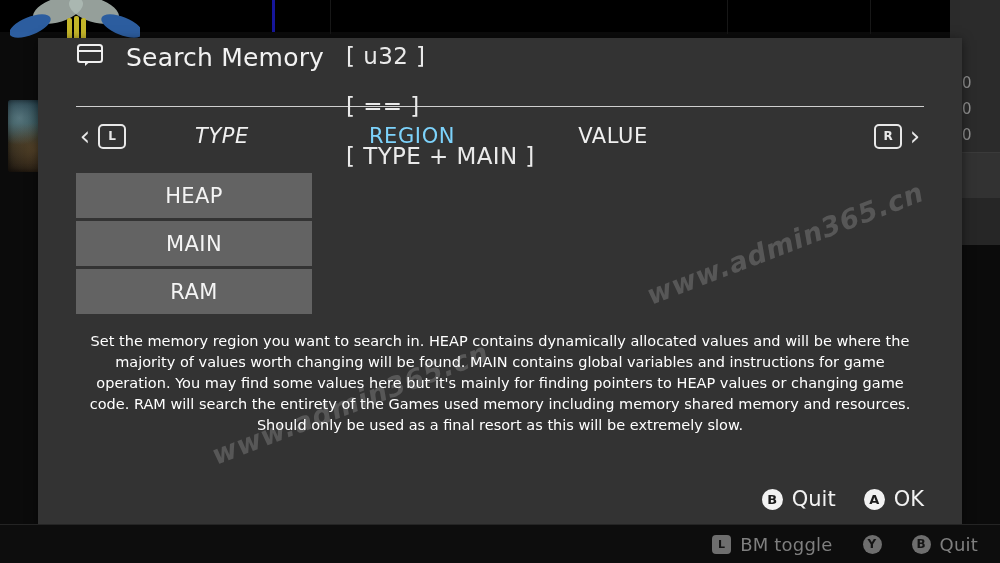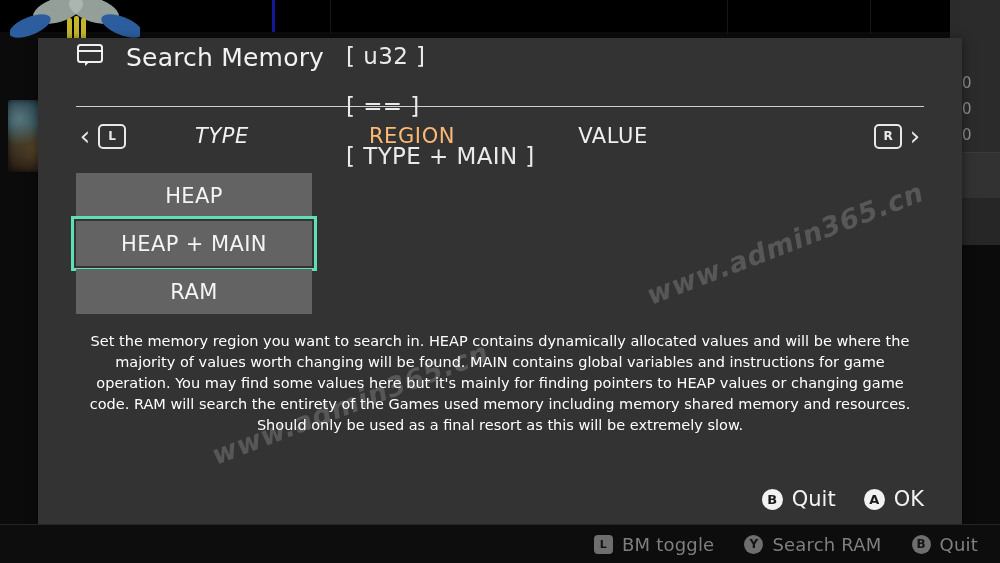--- a/index.html
+++ b/index.html
@@ -223,21 +223,21 @@
     line-height: 1;
     margin: 0 4px;
   }
   .nav-spacer { flex: 1; }
   .nav-tab {
     font-size: 21px;
     letter-spacing: .6px;
     color: #f0f0f0;
     text-align: center;
   }
-  .nav-tab.active { color: #fdba74; }
+  .nav-tab.active { color: #7dd3fc; }
   .nav-tab-type  { width: 140px; margin-left: 22px; font-style: italic; }
   .nav-tab-mode  { width: 150px; margin-left: 40px; }
   .nav-tab-region{ width: 160px; margin-left: 40px; }
   .nav-tab-value { width: 150px; margin-left: 46px; }
 
   
   .options {
     margin-top: 8px;
     display: flex;
     flex-direction: column;
@@ -379,21 +379,21 @@
       <div class="nav-tab nav-tab-type">TYPE</div>
       <div class="nav-tab nav-tab-region active">REGION</div>
       <div class="nav-tab nav-tab-value">VALUE</div>
       <div class="nav-spacer"></div>
       <div class="shoulder">R</div>
       <div class="nav-arrow">›</div>
     </div>
 
     <div class="options">
       <div class="option">HEAP</div>
-      <div class="option selected">HEAP + MAIN</div>
+      <div class="option">MAIN</div>
       <div class="option">RAM</div>
     </div>
 
     <div class="desc">Set the memory region you want to search in. HEAP contains dynamically allocated values and will be where the majority of values worth changing will be found. MAIN contains global variables and instructions for game operation. You may find some values here but it's mainly for finding pointers to HEAP values or changing game code. RAM will search the entirety of the Games used memory including memory shared memory and resources. Should only be used as a final resort as this will be extremely slow.</div>
 
     <div class="dlg-footer">
       <div class="foot-btn">
         <span class="foot-badge">B</span>
         <span>Quit</span>
       </div>
@@ -408,21 +408,20 @@
   </div>
 
   <div class="sysbar-top-line"></div>
   <div class="sysbar">
     <div class="sys-item">
       <span class="sys-badge-sq">L</span>
       <span>BM toggle</span>
     </div>
     <div class="sys-item">
       <span class="sys-badge-rd">Y</span>
-      <span>Search RAM</span>
     </div>
     <div class="sys-item">
       <span class="sys-badge-rd">B</span>
       <span>Quit</span>
     </div>
   </div>
 
 </div>
 
 </body></html>

